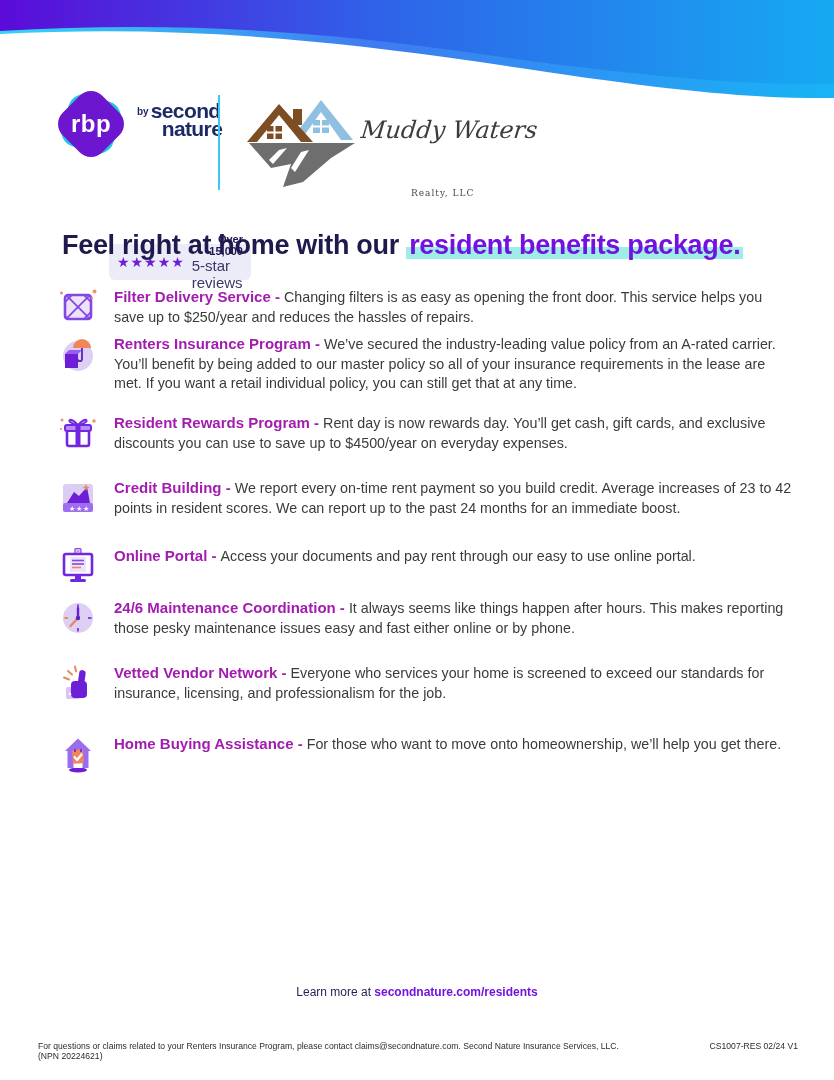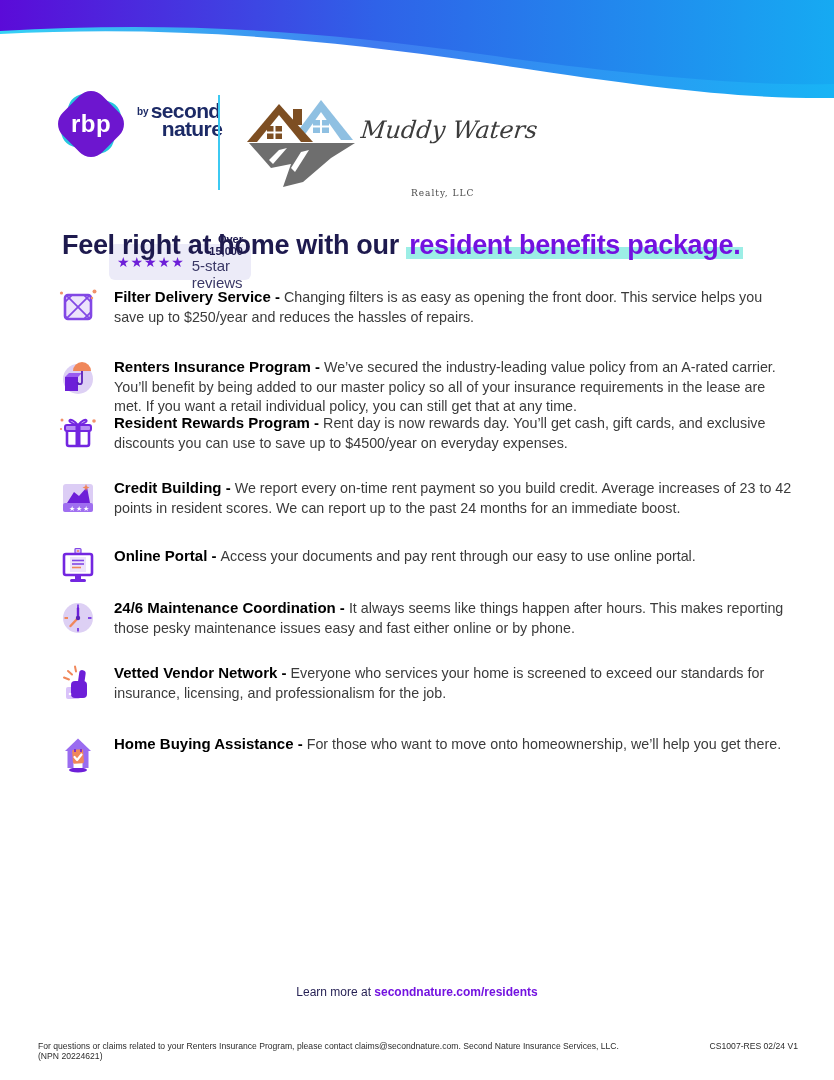--- a/index.html
+++ b/index.html
@@ -38,21 +38,21 @@
   .headline { position:absolute; top:230px; left:62px; width:730px; font-size:27px; white-space:nowrap;
     letter-spacing:-0.3px; }
   .headline .prefix { color:#1e1a4e; font-weight:600; }
   .headline .highlight { color:#7312e0; font-weight:bold;
     background:linear-gradient(to bottom, transparent 58%, #9ceee6 58%, #9ceee6 96%, transparent 96%);
     padding:0 3px; }
   
   .benefit { position:absolute; left:58px; width:734px; display:flex; gap:16px; align-items:flex-start; }
   .benefit .icon { flex:none; width:40px; height:40px; }
   .benefit .text { flex:1; font-size:14.3px; line-height:1.38; color:#3b3b3b; }
-  .benefit .title { font-weight:bold; color:#000000; font-size:15px; margin-right:4px; }
+  .benefit .title { font-weight:bold; color:#a21caf; font-size:15px; margin-right:4px; }
   
   .learn-more { position:absolute; top:985px; left:0; width:834px; text-align:center; font-size:12px; color:#241f53; }
   .learn-more .link { color:#7312e0; font-weight:bold; text-decoration:none; }
   .disclaimer { position:absolute; top:1041px; left:38px; width:600px; font-size:8.6px; color:#2b2b2b; }
   .doc-code { position:absolute; top:1041px; right:36px; font-size:8.6px; color:#2b2b2b; }
 </style>
 </head>
 <body>
 
 <div class="wave-wrap">
@@ -144,21 +144,21 @@
           <line x1="18" y1="0" x2="44" y2="26"></line>
       </g>
       <circle cx="3.5" cy="6" r="1.6" fill="#f2926b"></circle>
         <circle cx="36.5" cy="4.5" r="2" fill="#f2926b"></circle>
         <circle cx="34" cy="11" r="1.2" fill="#f2926b"></circle>
     </svg>
   </span>
   <div class="text"><span class="title">Filter Delivery Service -</span><span>Changing filters is as easy as opening the front door. This service helps you save up to $250/year and reduces the hassles of repairs.</span></div>
 </div>
 
-<div class="benefit" style="top:357px">
+<div class="benefit" style="top:334px">
   <span class="icon">
     <svg viewBox="0 0 40 40" width="40" height="40">
       <circle cx="20" cy="22" r="15" fill="#ddd0f4"></circle>
       <polygon points="7,20 20,20 20,34 7,34" fill="#6d1fd8"></polygon>
       <polygon points="7,20 11,16 24,16 20,20" fill="#9a5cf0"></polygon>
       <path d="M15,14 A9,9 0 0 1 33,14 Z" fill="#f0875a"></path>
       <path d="M24,14 V25 a2.2,2.2 0 0 1 -4.4,0" stroke="#5a21b8" stroke-width="1.8" fill="none"></path>
     </svg>
   </span>
   <div class="text"><span class="title">Renters Insurance Program -</span><span>We’ve secured the industry-leading value policy from an A-rated carrier. You’ll benefit by being added to our master policy so all of your insurance requirements in the lease are met. If you want a retail individual policy, you can still get that at any time.</span></div>

